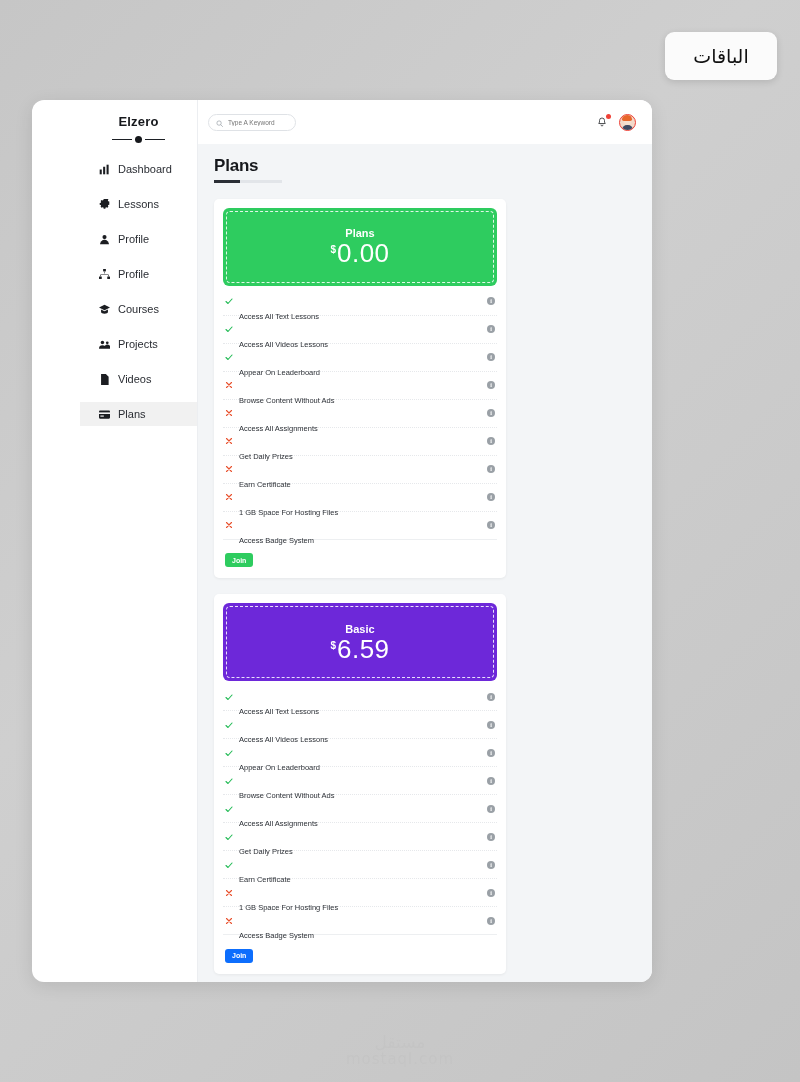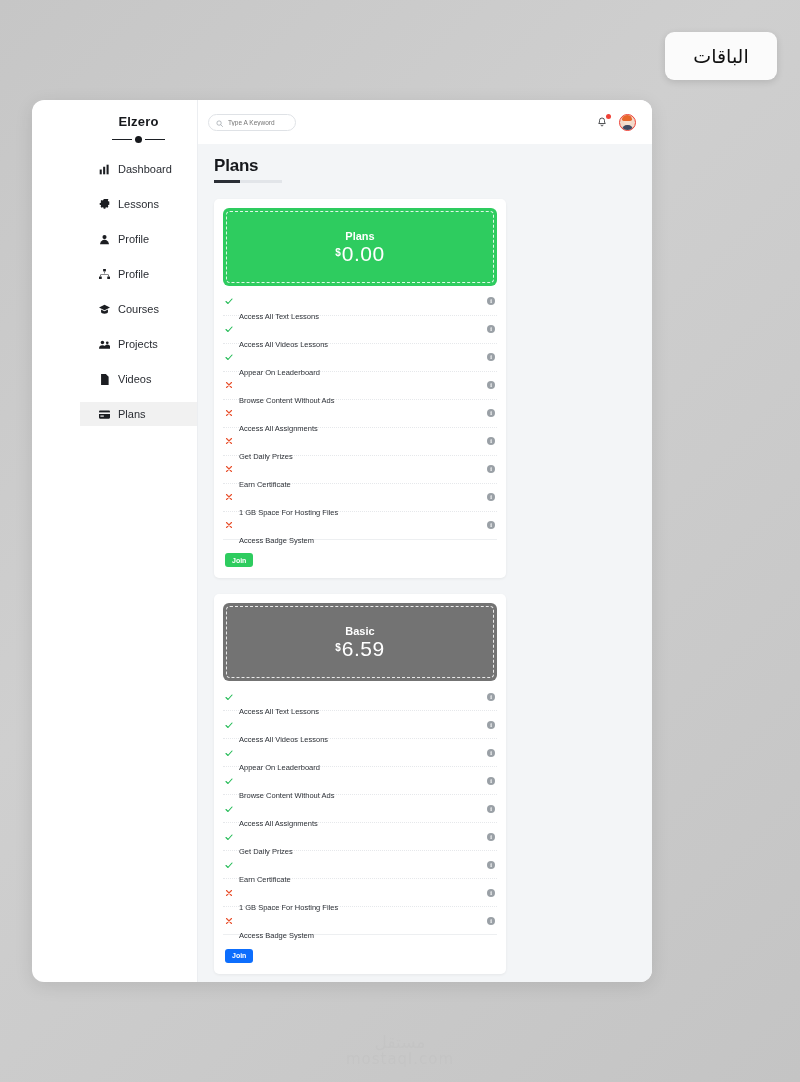--- a/index.html
+++ b/index.html
@@ -163,21 +163,21 @@
   .plan-head::after {
     content: "";
     position: absolute; left: 3px; right: 3px; top: 3px; bottom: 3px;
     border: 1px dashed rgba(255,255,255,.85);
     border-radius: 4px;
     pointer-events: none;
   }
   .plan-name { font-size: 11px; font-weight: bold; margin-bottom: 1px; }
   .plan-price { display: flex; align-items: flex-start; }
   .plan-price .cur { font-size: 10px; font-weight: bold; margin-top: 4px; margin-right: 1px; }
-  .plan-price .amt { font-size: 21px; font-weight: 300; letter-spacing: .5px; line-height: 1; }
+  .plan-price .amt { font-size: 26px; font-weight: 300; letter-spacing: .5px; line-height: 1; }
 
   .feature-list { margin-top: 2px; }
   .feature-row {
     display: flex; align-items: center;
     height: 28px;
     border-bottom: 1px dotted #e6e8eb;
     font-size: 7.5px;
     color: #2c3036;
     padding: 0 2px;
   }
@@ -433,21 +433,21 @@
                     <path d="M3 3l10 10M13 3L3 13"></path>
                   </svg>
                 </span>
                 <span class="f-label">Access Badge System</span>
                 <span class="f-info">i</span>
               </div>
             </div>
             <div class="plan-footer"><button class="join-btn" style="background:#2ecc5f">Join</button></div>
           </div>
           <div class="plan-card">
-            <div class="plan-head" style="background:#737373">
+            <div class="plan-head" style="background:#6d28d9">
               <div class="plan-name">Basic</div>
               <div class="plan-price">
                 <span class="cur">$</span>
                 <span class="amt">6.59</span>
               </div>
             </div>
             <div class="feature-list">
               <div class="feature-row">
                 <span class="f-mark">
                   <svg viewBox="0 0 16 16" fill="none" stroke="#22bb55" stroke-width="2.2" stroke-linecap="round" stroke-linejoin="round">

